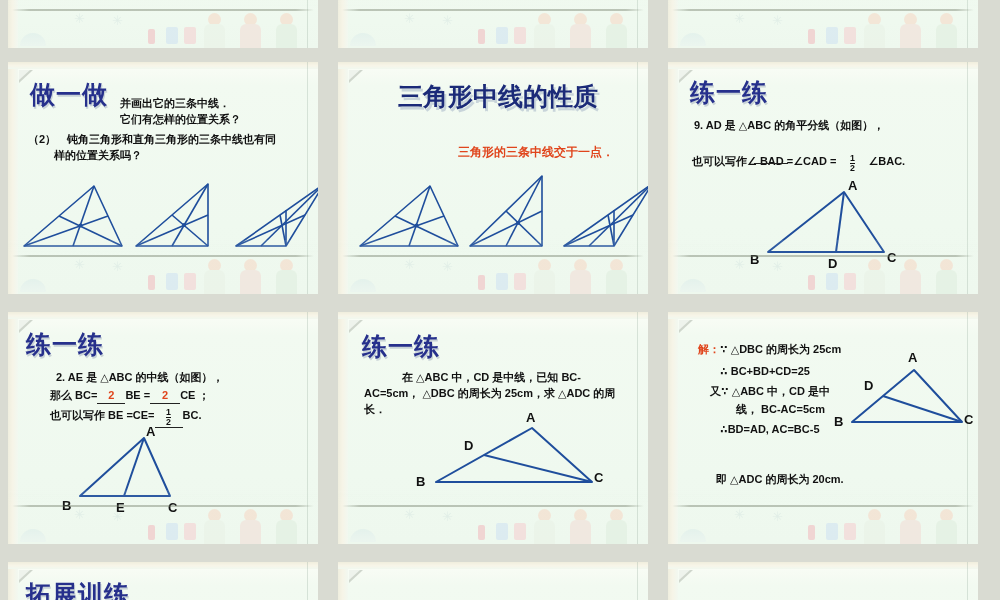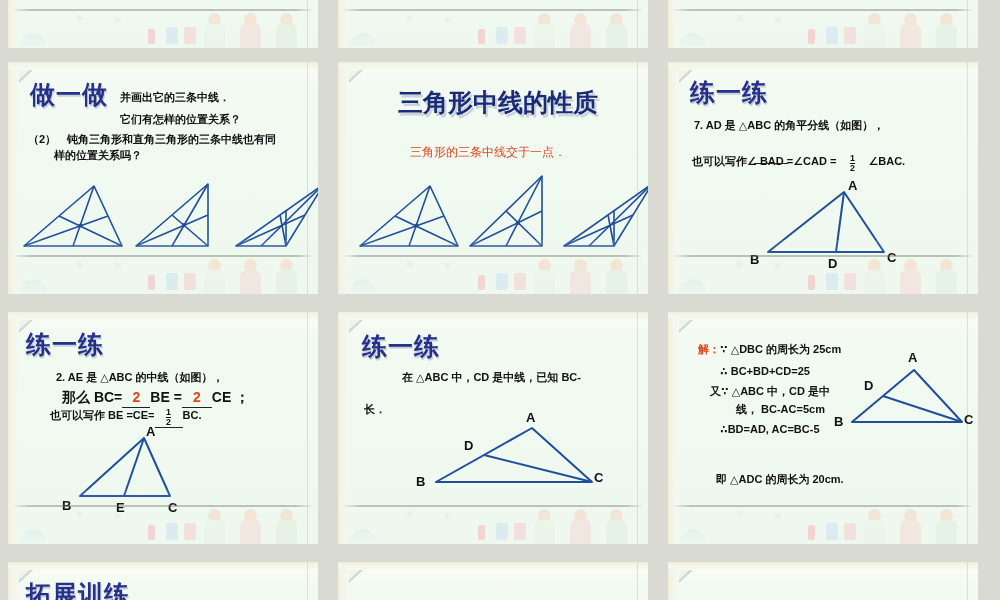--- a/index.html
+++ b/index.html
@@ -92,22 +92,23 @@
     font-family:"Liberation Sans","DejaVu Sans",sans-serif;
     font-weight:bold;
     white-space:nowrap;
     line-height:1.35;
   }
   .red{color:#e0451c;}
   .redline{
     position:absolute;
     color:#e0451c;
     font-family:"Liberation Sans","DejaVu Sans",sans-serif;
-    font-weight:normal;
+    font-weight:bold;
     white-space:nowrap;
+    margin-left:48px;
   }
   .blank{
     display:inline-block;
     border-bottom:1.4px solid #222;
     text-align:center;
     color:#e0451c;
   }
   .frac{
     display:inline-block;
     text-align:center;
@@ -214,21 +215,21 @@
     <div class="lmargin"></div>
     <div class="tmargin"></div>
     <div class="vrule"></div>
     <svg class="fold" viewBox="0 0 14 13">
       <polygon points="0,0 14,0 0,13" fill="#cfd6cc"></polygon>
       <polygon points="0,0 11,0 0,10" fill="#eef3ec"></polygon>
     </svg>
 
     <div class="hdr" style="left:22px;top:16px;font-size:25px;">做一做</div>
 
-    <div class="tx" style="left:112px;top:28px;font-size:11px;">并画出它的三条中线．</div>
+    <div class="tx" style="left:112px;top:34px;font-size:11px;">并画出它的三条中线．</div>
     <div class="tx" style="left:112px;top:50px;font-size:11px;">它们有怎样的位置关系？</div>
     <div class="tx" style="left:20px;top:70px;font-size:11px;">（2）　钝角三角形和直角三角形的三条中线也有同</div>
     <div class="tx" style="left:46px;top:86px;font-size:11px;">样的位置关系吗？</div>
 
     <svg class="geom" style="left:12px;top:118px;" width="106" height="72" viewBox="0 0 106 72">
       <g stroke="#1f4e9c" stroke-width="1.6" fill="none" stroke-linejoin="round">
         <polygon points="4,66 102,66 74,6"></polygon>
         <line x1="4" y1="66" x2="88" y2="36"></line>
         <line x1="102" y1="66" x2="39" y2="36"></line>
         <line x1="74" y1="6" x2="53" y2="66"></line>
@@ -283,21 +284,21 @@
   <div class="slide" style="left:338px;top:62px;width:310px;height:232px;">
     <div class="paper"></div>
     <div class="lmargin"></div>
     <div class="tmargin"></div>
     <div class="vrule"></div>
     <svg class="fold" viewBox="0 0 14 13">
       <polygon points="0,0 14,0 0,13" fill="#cfd6cc"></polygon>
       <polygon points="0,0 11,0 0,10" fill="#eef3ec"></polygon>
     </svg>
 
-    <div class="bigtitle" style="left:60px;top:18px;font-size:25px;margin-top:6px;">三角形中线的性质</div>
+    <div class="bigtitle" style="left:60px;top:18px;font-size:25px;">三角形中线的性质</div>
 
     <div class="redline" style="left:72px;top:82px;font-size:12px;">三角形的三条中线交于一点．</div>
 
     <svg class="geom" style="left:18px;top:118px;" width="106" height="72" viewBox="0 0 106 72">
       <g stroke="#1f4e9c" stroke-width="1.6" fill="none" stroke-linejoin="round">
         <polygon points="4,66 102,66 74,6"></polygon>
         <line x1="4" y1="66" x2="88" y2="36"></line>
         <line x1="102" y1="66" x2="39" y2="36"></line>
         <line x1="74" y1="6" x2="53" y2="66"></line>
       </g>
@@ -353,21 +354,21 @@
     <div class="lmargin"></div>
     <div class="tmargin"></div>
     <div class="vrule"></div>
     <svg class="fold" viewBox="0 0 14 13">
       <polygon points="0,0 14,0 0,13" fill="#cfd6cc"></polygon>
       <polygon points="0,0 11,0 0,10" fill="#eef3ec"></polygon>
     </svg>
 
     <div class="hdr" style="left:22px;top:14px;font-size:25px;">练一练</div>
 
-    <div class="tx" style="left:26px;top:56px;font-size:11px;">7. AD 是 △ABC 的角平分线（如图），</div>
+    <div class="tx" style="left:26px;top:56px;font-size:11px;">9. AD 是 △ABC 的角平分线（如图），</div>
 
 
     <div class="tx" style="left:24px;top:92px;font-size:11px;">
       <span>也可以写作∠ BAD  =∠CAD  =</span><span class="blank" style="width:32px;border-bottom:none;"><span class="frac"><i style="color:#111;">1</i><i class="bar" style="color:#111;">2</i></span></span><span>∠BAC.</span>
     </div>
     <div style="position:absolute;left:86px;top:101px;width:34px;height:0;border-bottom:1.4px solid #222;"></div>
 
     <svg class="geom" style="left:78px;top:118px;" width="160" height="92" viewBox="0 0 160 92">
       <g stroke="#1f4e9c" stroke-width="2" fill="none" stroke-linejoin="round">
         <polygon points="22,72 138,72 98,12"></polygon>
@@ -410,21 +411,21 @@
     <div class="vrule"></div>
     <svg class="fold" viewBox="0 0 14 13">
       <polygon points="0,0 14,0 0,13" fill="#cfd6cc"></polygon>
       <polygon points="0,0 11,0 0,10" fill="#eef3ec"></polygon>
     </svg>
 
     <div class="hdr" style="left:18px;top:16px;font-size:25px;">练一练</div>
 
     <div class="tx" style="left:48px;top:58px;font-size:11px;">2.  AE 是 △ABC 的中线（如图），</div>
 
-    <div class="tx" style="left:54px;top:76px;font-size:14px;">
+    <div class="tx" style="left:42px;top:76px;font-size:11px;">
       <span>那么 BC=</span><span class="blank" style="width:28px;">2</span><span>BE  =</span><span class="blank" style="width:30px;">2</span><span>CE ；</span>
     </div>
 
     <div class="tx" style="left:42px;top:96px;font-size:11px;">
       <span>也可以写作 BE  =CE=</span><span class="blank" style="width:28px;"><span class="frac"><i style="color:#111;">1</i><i class="bar" style="color:#111;">2</i></span></span><span>BC.</span>
     </div>
 
     <svg class="geom" style="left:50px;top:112px;" width="160" height="90" viewBox="0 0 160 90">
       <g stroke="#1f4e9c" stroke-width="2" fill="none" stroke-linejoin="round">
         <polygon points="22,72 112,72 86,14"></polygon>
@@ -466,20 +467,21 @@
     <div class="tmargin"></div>
     <div class="vrule"></div>
     <svg class="fold" viewBox="0 0 14 13">
       <polygon points="0,0 14,0 0,13" fill="#cfd6cc"></polygon>
       <polygon points="0,0 11,0 0,10" fill="#eef3ec"></polygon>
     </svg>
 
     <div class="hdr" style="left:24px;top:18px;font-size:25px;">练一练</div>
 
     <div class="tx" style="left:64px;top:58px;font-size:11px;">在 △ABC 中，CD 是中线，已知 BC-</div>
+    <div class="tx" style="left:26px;top:74px;font-size:11px;">AC=5cm，  △DBC 的周长为 25cm，求 △ADC 的周</div>
     <div class="tx" style="left:26px;top:90px;font-size:11px;">长．</div>
 
     <svg class="geom" style="left:76px;top:96px;" width="210" height="86" viewBox="0 0 210 86">
       <g stroke="#1f4e9c" stroke-width="2" fill="none" stroke-linejoin="round">
         <polygon points="22,74 178,74 118,20"></polygon>
         <line x1="178" y1="74" x2="70" y2="47"></line>
       </g>
       <text x="112" y="14" font-family="Liberation Sans, sans-serif" font-size="13" font-weight="bold" fill="#111">A</text>
       <text x="50" y="42" font-family="Liberation Sans, sans-serif" font-size="13" font-weight="bold" fill="#111">D</text>
       <text x="2" y="78" font-family="Liberation Sans, sans-serif" font-size="13" font-weight="bold" fill="#111">B</text>

